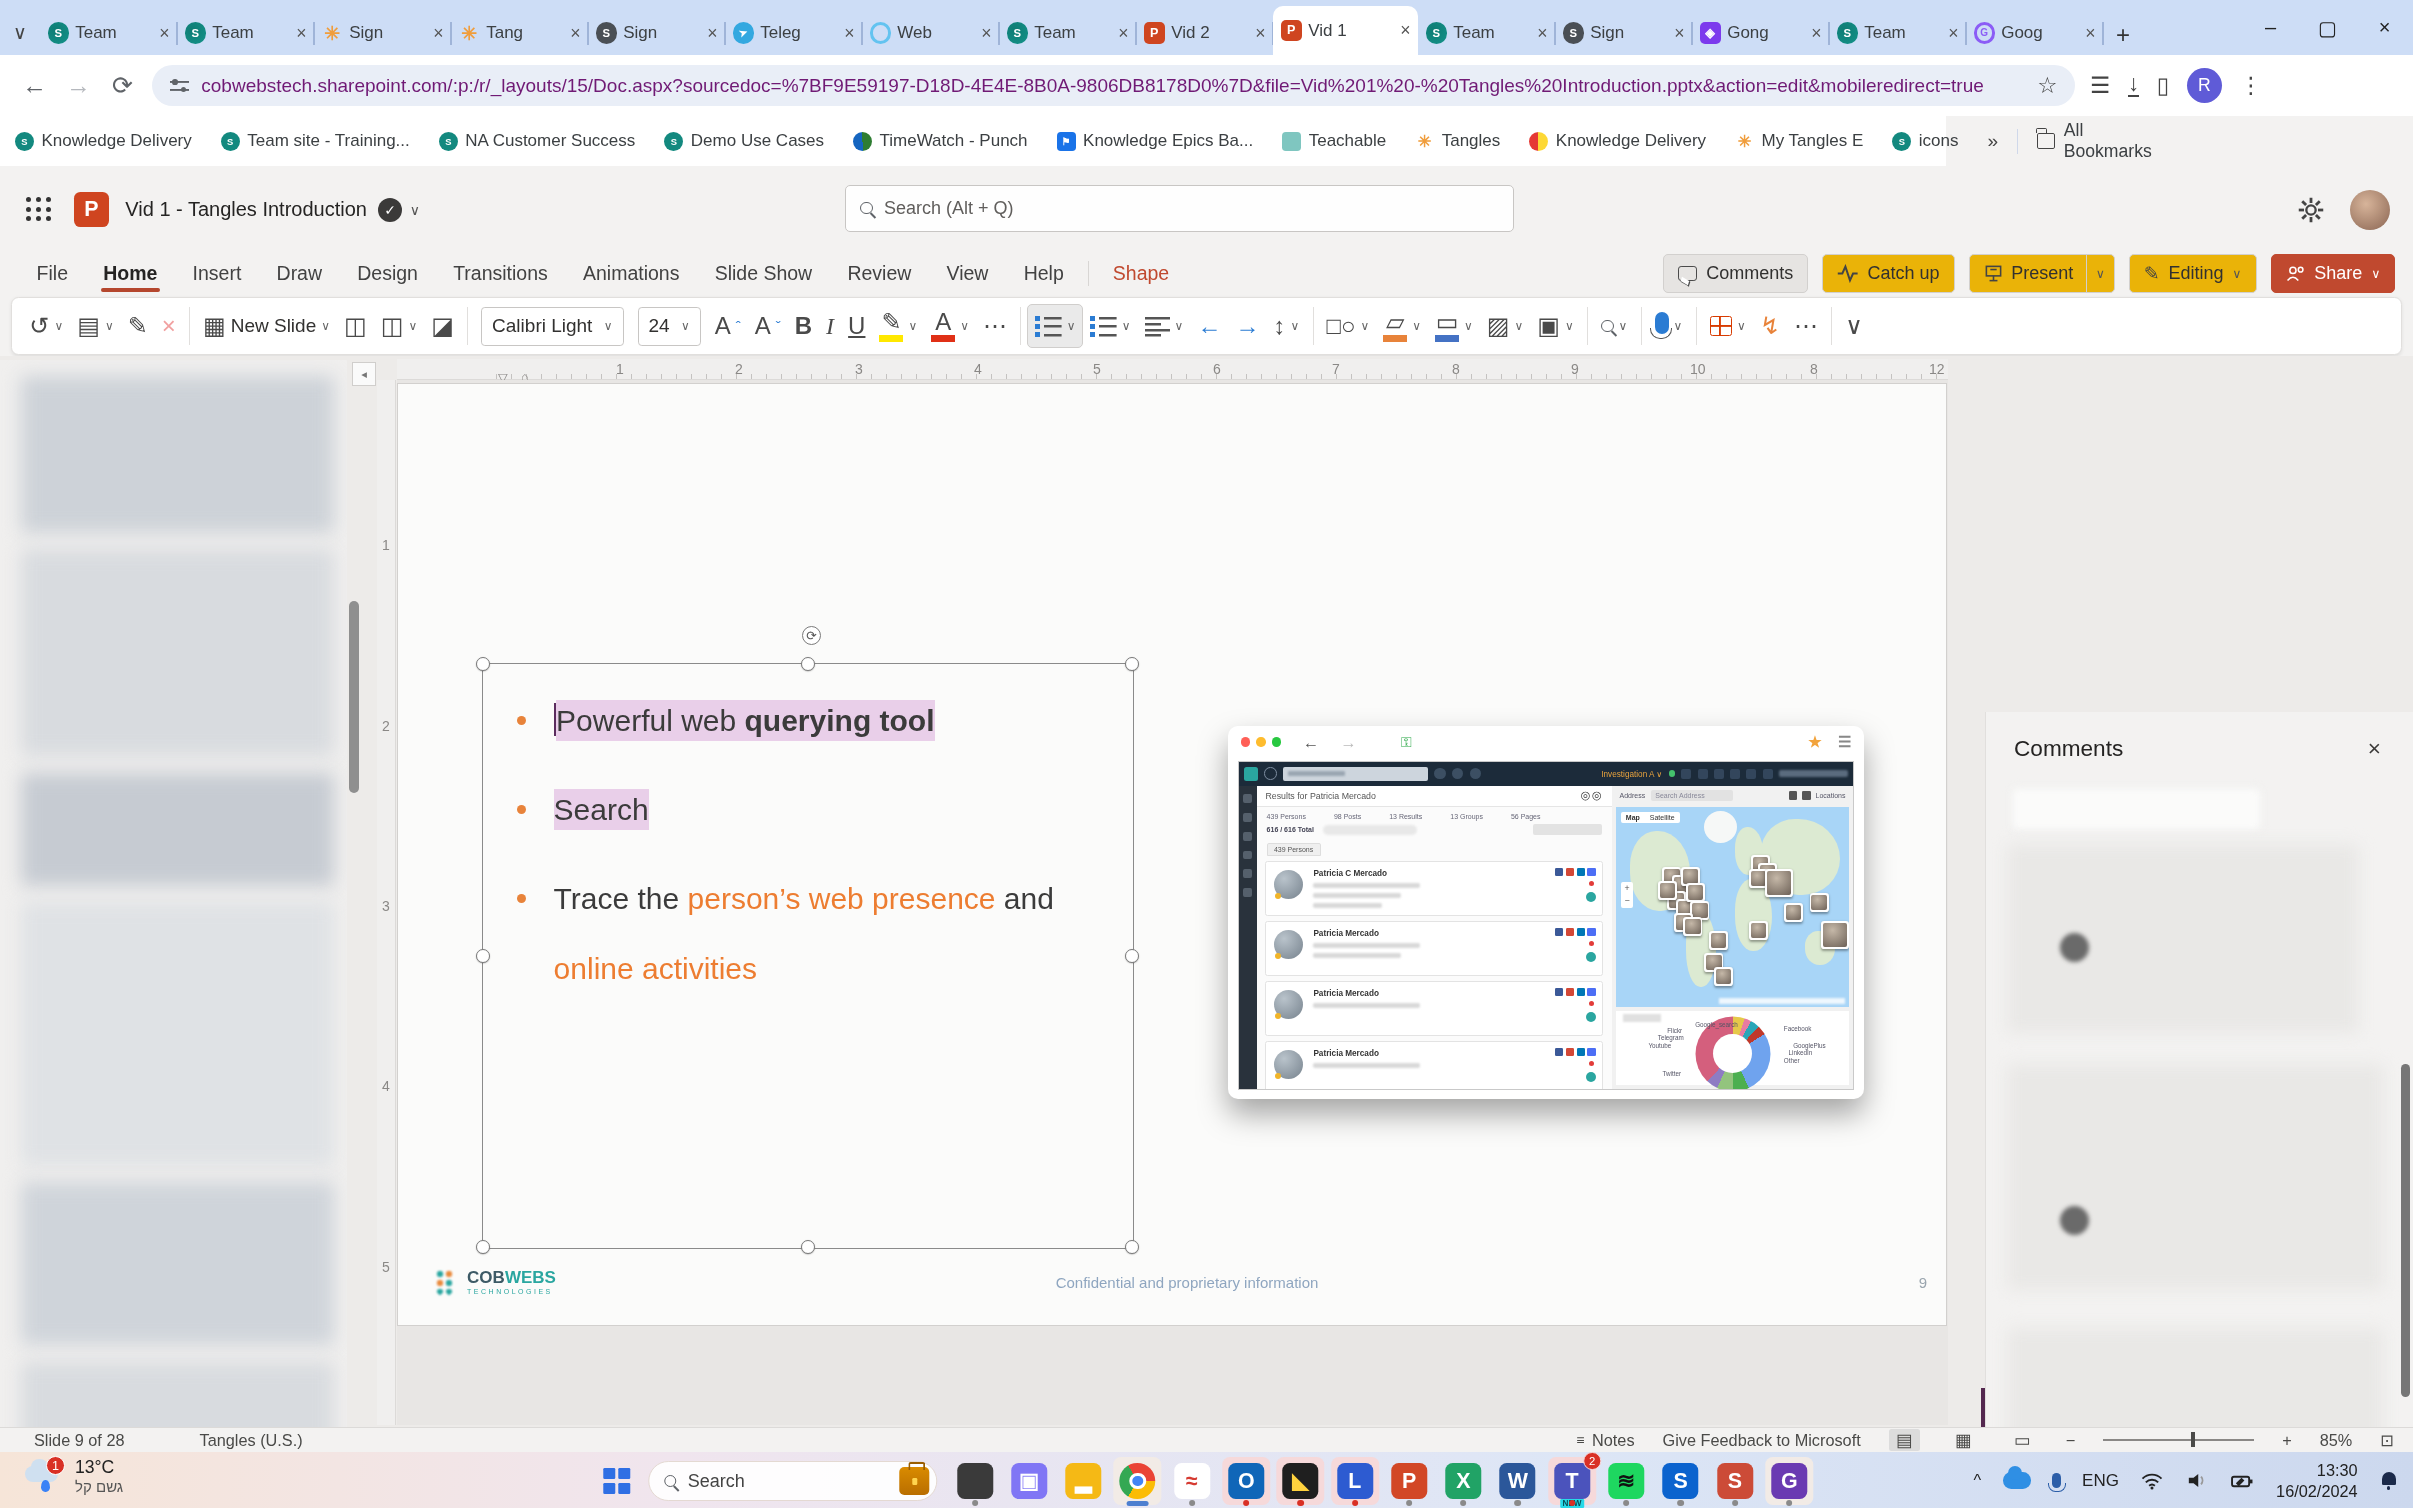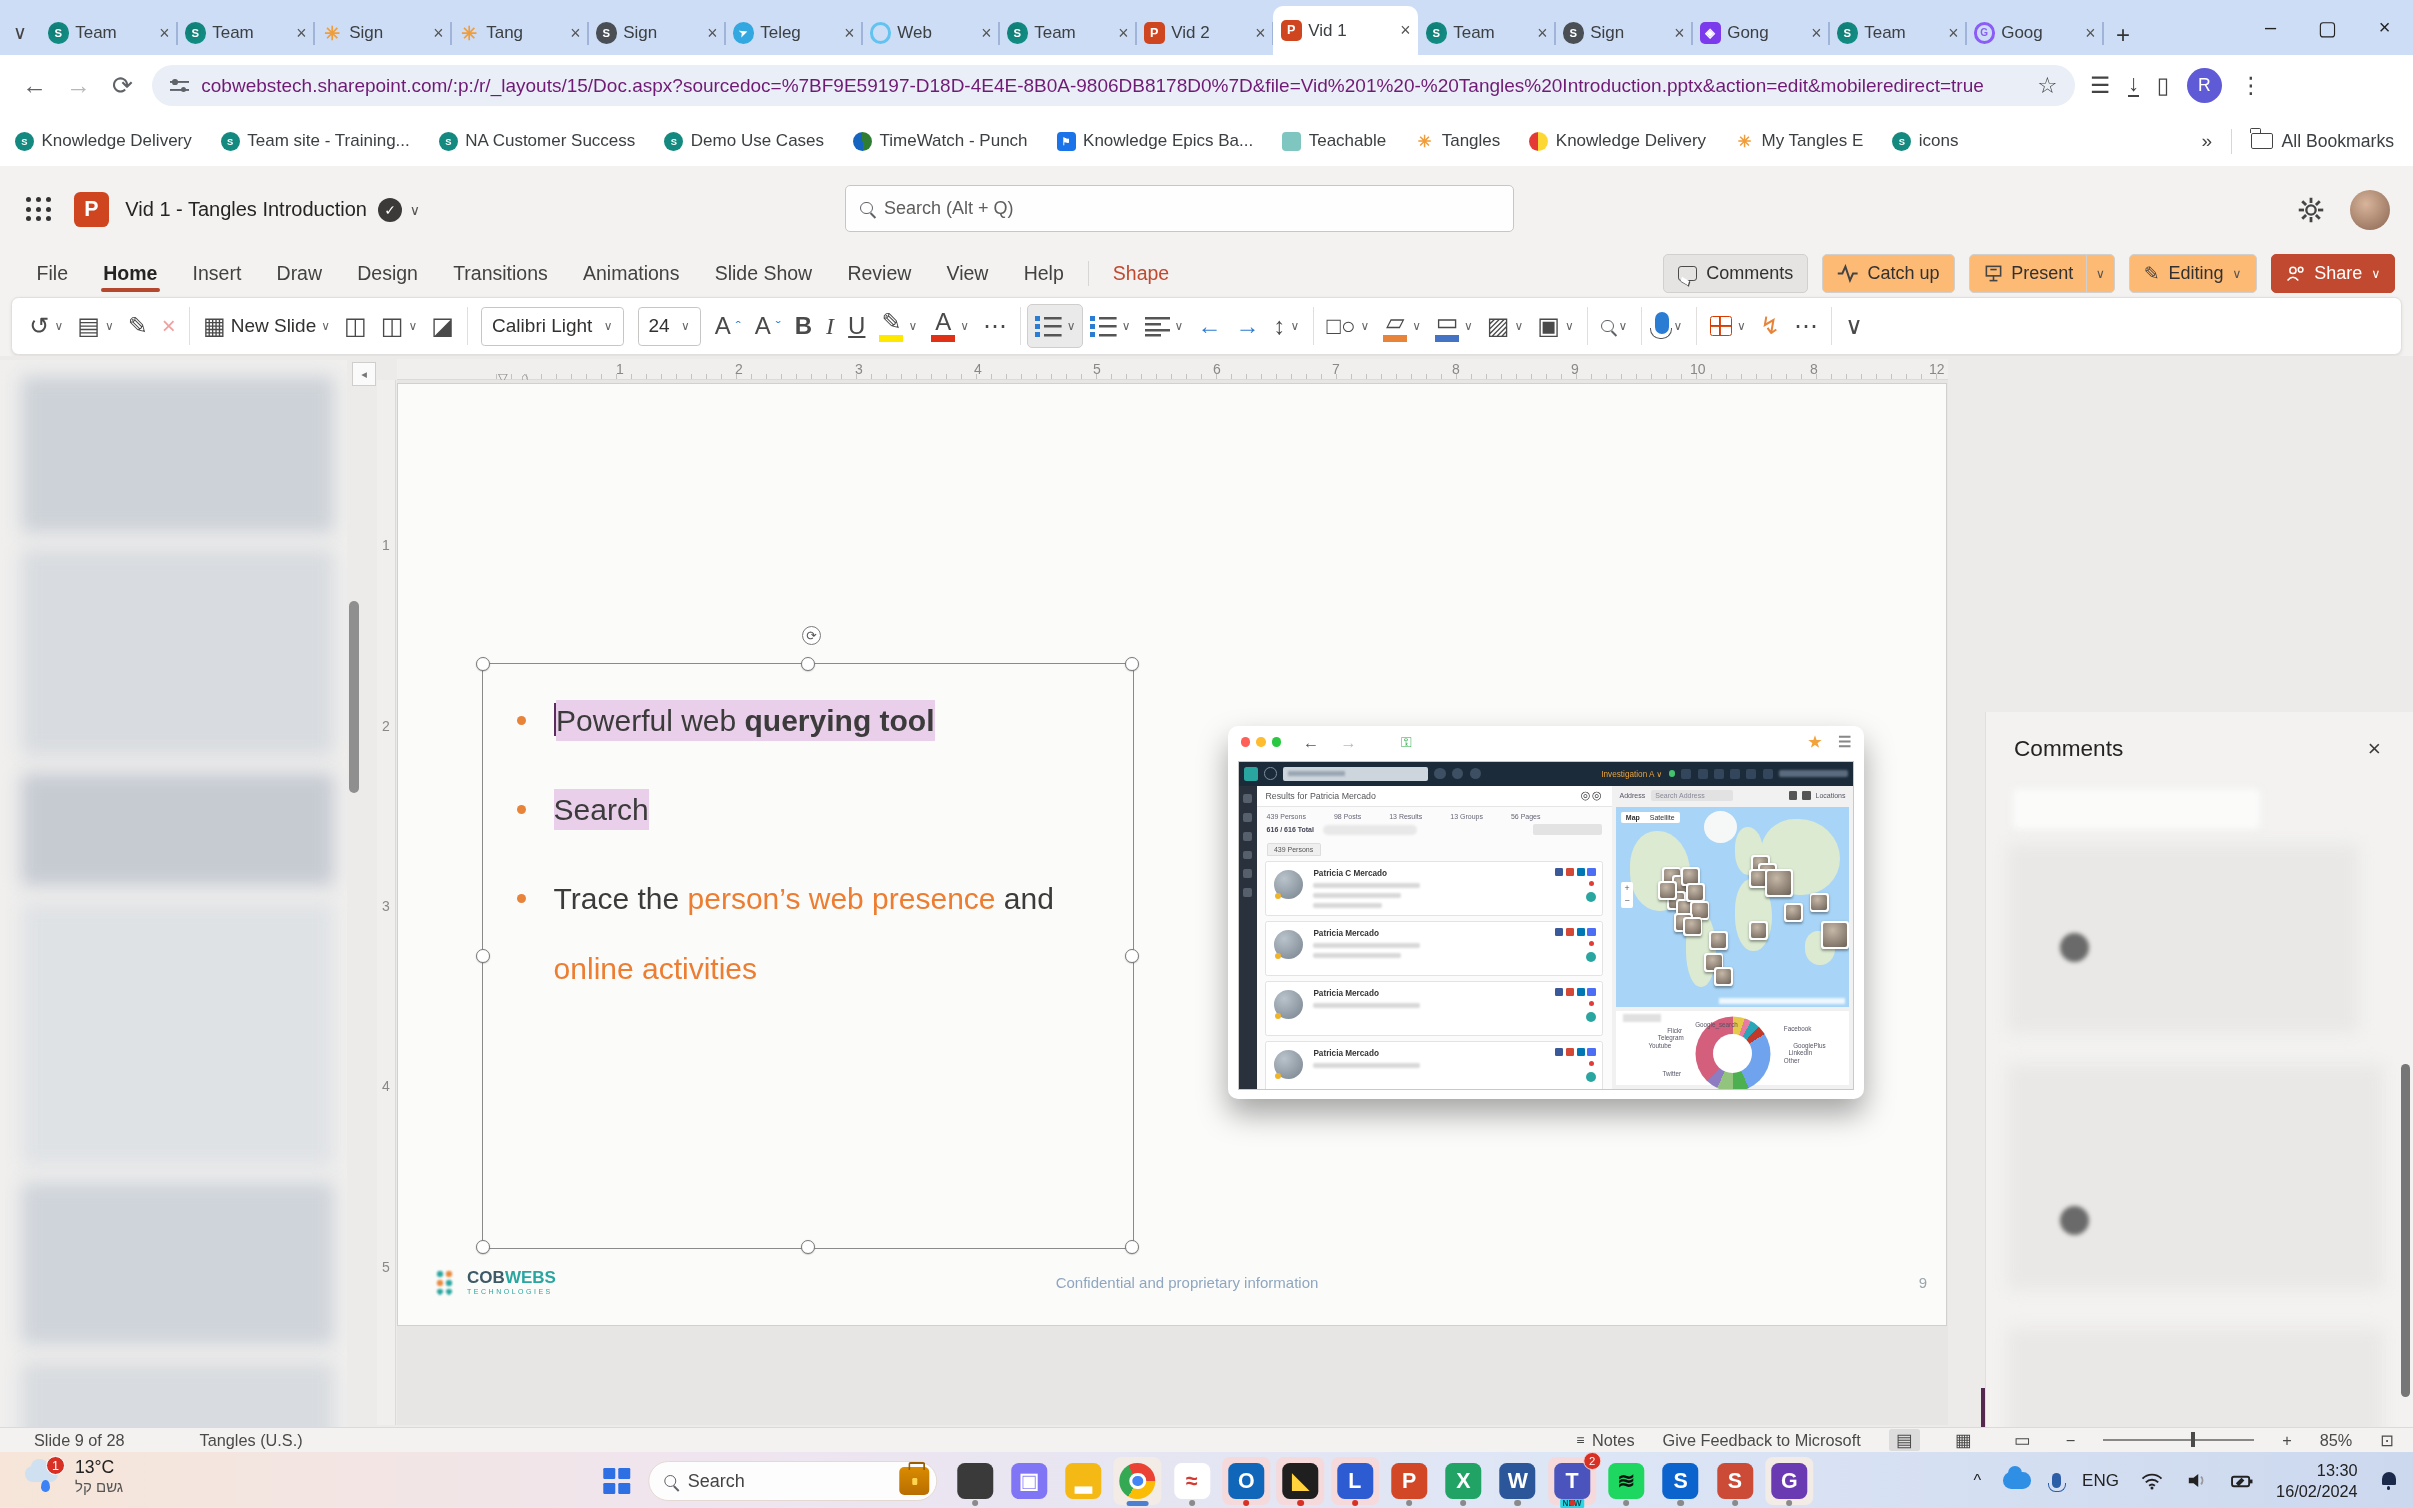--- a/index.html
+++ b/index.html
@@ -33,21 +33,21 @@
   #urltext{font-size:19px;color:#701a75;white-space:nowrap;overflow:hidden;flex:1}
   .tune{display:inline-block;width:19px;height:14px;background:
     linear-gradient(#5f6368 0 0) 0 2.5px/19px 1.9px no-repeat,
     linear-gradient(#5f6368 0 0) 0 10px/19px 1.9px no-repeat;position:relative}
   .tune::before,.tune::after{content:"";position:absolute;width:5.7px;height:5.7px;border-radius:50%;background:#5f6368}
   .tune::before{left:2.5px;top:0.6px}.tune::after{right:2.5px;top:8.2px}
   #urlicons{display:flex;align-items:center;gap:17.6px;margin-left:15px}
   #urlicons .ic{font-size:22.6px;color:#444}
   #avatarR{width:35px;height:35px;border-radius:50%;background:#5f5bd7;color:#fff;font-size:17.6px;display:flex;align-items:center;justify-content:center}
   
-  #bmrow{position:absolute;left:0;top:116px;width:2413px;height:50px;background:#fff;display:flex;align-items:center;padding-left:15px;gap:29px}
+  #bmrow{position:absolute;left:0;top:116px;width:1946px;height:50px;background:#fff;display:flex;align-items:center;padding-left:15px;gap:29px}
   .bm{display:flex;align-items:center;gap:7.5px;color:#3c4043;font-size:17px;white-space:nowrap}
   .bm .bfav{width:19px;height:19px;border-radius:3.8px;display:flex;align-items:center;justify-content:center;color:#fff;font-size:11.3px;font-weight:bold}
   .bfav.sp{background:#13897f;border-radius:50%} .bfav.sp::after{content:"S";font-size:9.4px}
   .bfav.tw{background:conic-gradient(#2e7d32 0 50%,#1565c0 0 100%);border-radius:50%}
   .bfav.ke{background:#1a73e8} .bfav.ke::after{content:"⚑";font-size:10px}
   .bfav.tea{background:#7fc6c0}
   .bfav.tgl{background:transparent;color:#f09d3c;font-size:16.3px} .bfav.tgl::after{content:"✳"}
   .bfav.kd{background:linear-gradient(90deg,#e53935 50%,#fdd835 50%);border-radius:50%}
   #bmright{margin-left:auto;display:flex;align-items:center;gap:19px;padding-right:19px}
   #bm-more{font-size:19px;color:#444}
@@ -70,21 +70,21 @@
   #hdr-right{margin-left:auto;display:flex;align-items:center;gap:25px;padding-right:22.6px}
   
   #menurow{position:absolute;left:0;top:251px;width:2413px;height:44px;background:#f3f2f1;display:flex;align-items:center}
   #menus{display:flex;align-items:center;gap:0;margin-left:19px}
   .menu{font-size:19.5px;color:#424242;padding:0 17.6px;height:41px;display:flex;align-items:center;position:relative}
   .menu.active{font-weight:bold;color:#252423}
   .menu.active::after{content:"";position:absolute;left:15px;right:15px;bottom:1.3px;height:3.8px;border-radius:1.9px;background:#b5472e}
   .menu.shape{color:#c0492f}
   #menudiv{width:1.3px;height:25px;background:#d8d6d4;margin:0 6.3px}
   #actions{margin-left:auto;display:flex;align-items:center;gap:14px;padding-right:17.6px}
-  .actbtn{height:39px;border:1.3px solid #d2d0ce;background:#fdba74;border-radius:5px;display:flex;align-items:center;gap:8.8px;padding:0 14px;font-size:18px;color:#323130}
+  .actbtn{height:39px;border:1.3px solid #d2d0ce;background:#eab308;border-radius:5px;display:flex;align-items:center;gap:8.8px;padding:0 14px;font-size:18px;color:#323130}
   .actbtn.gray{background:#e6e4e2;border-color:#d2d0ce}
   .actbtn .dd{font-size:12.6px;color:#555}
   .actbtn.split{padding-right:0}
   .actbtn.split .ddwrap{border-left:1.3px solid #d2d0ce;height:100%;display:flex;align-items:center;padding:0 8.8px;margin-left:3.8px}
   #sharebtn{background:#c0492f;border-color:#c0492f;color:#fff}
   #sharebtn .dd{color:#fff}
   .bubble{width:19px;height:15px;border:1.9px solid #4a4a4a;border-radius:3.1px;position:relative}
   .bubble::after{content:"";position:absolute;left:2.5px;bottom:-5.7px;width:6.3px;height:6.3px;background:#fff;border-left:1.9px solid #4a4a4a;border-bottom:1.9px solid #4a4a4a;transform:skewX(35deg) rotate(-45deg)}
   
   #toolbarwrap{position:absolute;left:11.3px;top:297px;width:2391px;height:58px;background:#fff;border:0.6px solid #e1dfdd;border-radius:7.5px;box-shadow:0 1.3px 3.8px rgba(0,0,0,.08);display:flex;align-items:center;padding:0 10px;overflow:hidden}

